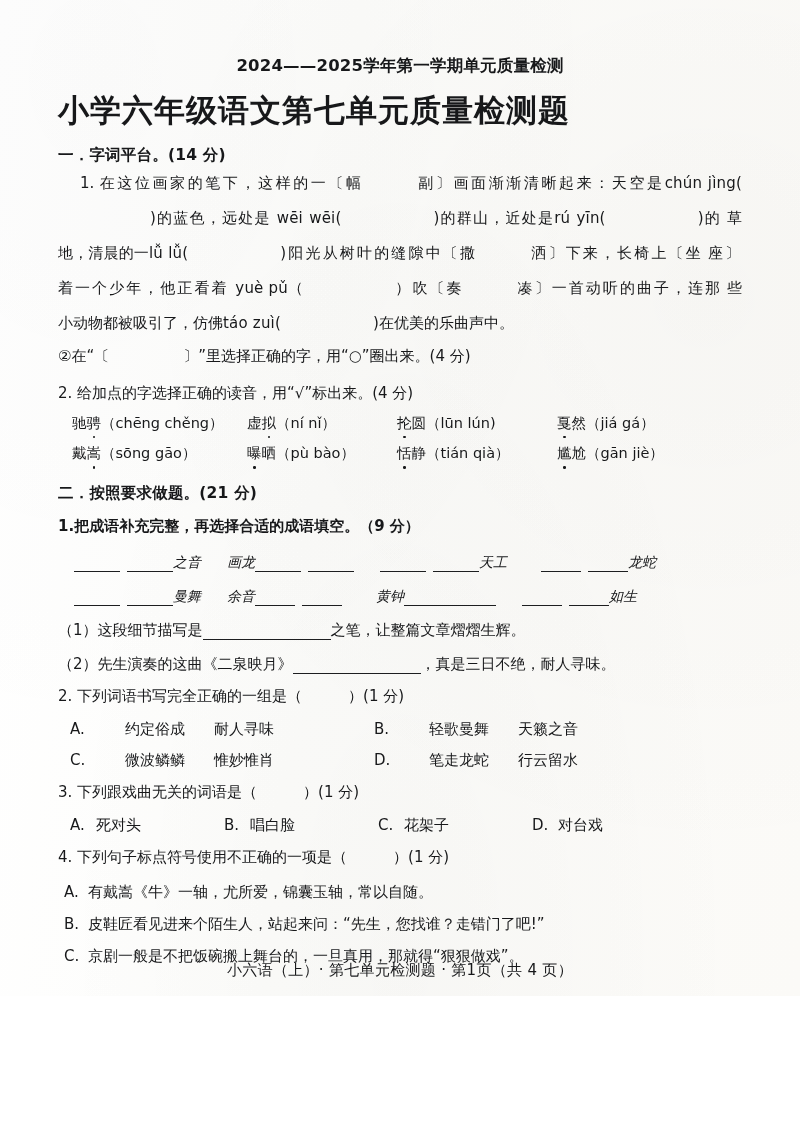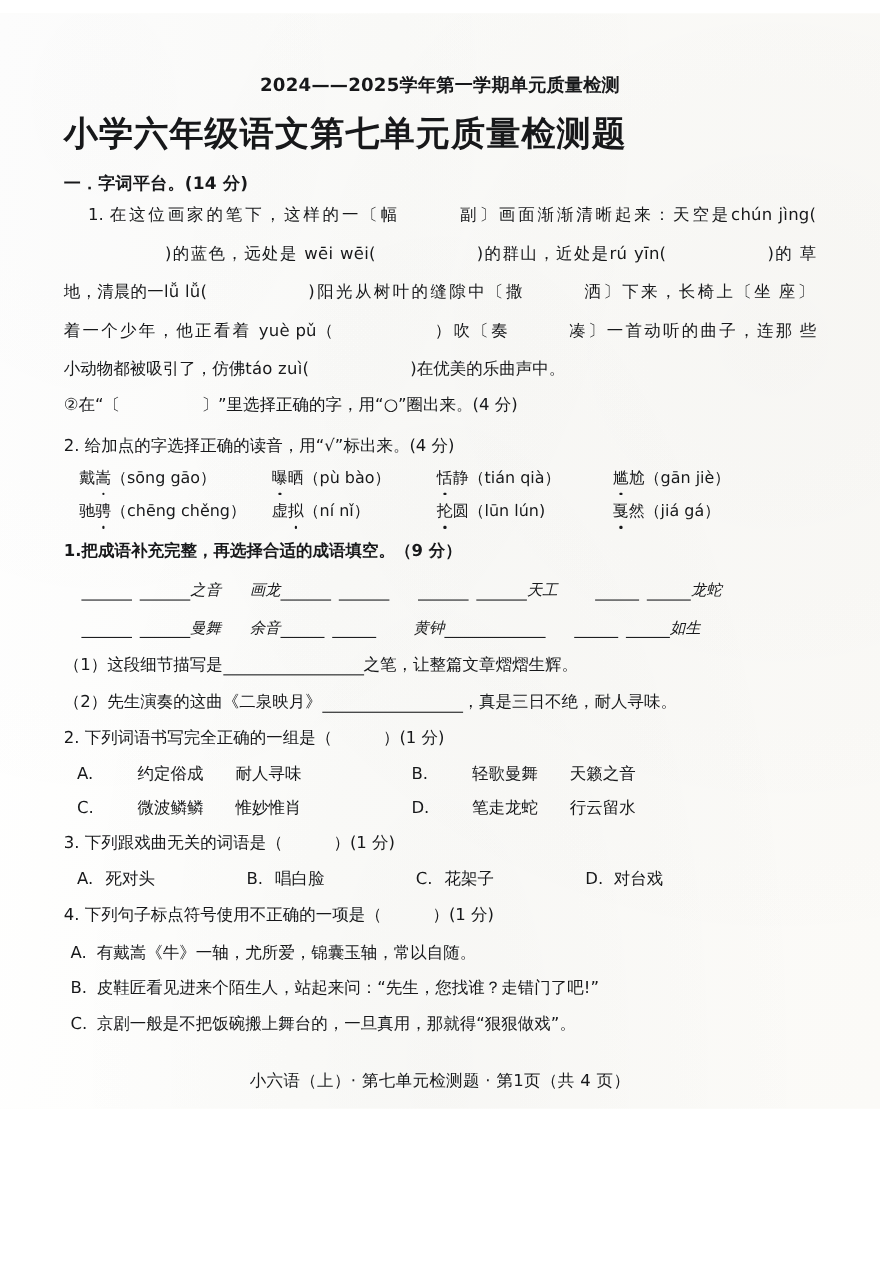--- a/index.html
+++ b/index.html
@@ -7,21 +7,21 @@
     padding: 0;
     background: #ffffff;
   }
   body {
     font-family: "DejaVu Sans", "Liberation Sans", sans-serif;
   }
   .page {
     position: relative;
     width: 800px;
     height: 996px;
-    margin: 12px auto;
+    margin: 0 auto;
     background: #fdfdfb;
     overflow: hidden;
     color: #17181a;
   }
   
   .page::before {
     content: "";
     position: absolute;
     inset: 0;
     background:
@@ -237,33 +237,34 @@
       <span>些小动物都被吸引了，仿佛</span><span class="pin">táo zuì(</span><span class="gap-l"></span><span>)在优美的乐曲声中。</span>
     </div>
 
     <div class="subq">
       <span>②在“〔</span><span class="gap-m"></span><span>〕”里选择正确的字，用“○”圈出来。(4 分)</span>
     </div>
 
     <div class="q">2. 给加点的字选择正确的读音，用“√”标出来。(4 分)</div>
 
     <div class="pyrow">
+      <span class="cell c1"><span>驰</span><span class="dotted">骋</span><span></span><span>（chēng chěng）</span></span>
+      <span class="cell c2"><span>虚</span><span class="dotted">拟</span><span></span><span>（ní  nǐ）</span></span>
+      <span class="cell c3"><span></span><span class="dotted">抡</span><span>圆</span><span>（lūn lún)</span></span>
+      <span class="cell c4"><span></span><span class="dotted">戛</span><span>然</span><span>（jiá  gá）</span></span>
+    </div>
+
+    <div class="pyrow">
       <span class="cell c1"><span>戴</span><span class="dotted">嵩</span><span></span><span>（sōng  gāo）</span></span>
       <span class="cell c2"><span></span><span class="dotted">曝</span><span>晒</span><span>（pù bào）</span></span>
       <span class="cell c3"><span></span><span class="dotted">恬</span><span>静</span><span>（tián qià）</span></span>
       <span class="cell c4"><span></span><span class="dotted">尴</span><span>尬</span><span>（gān  jiè）</span></span>
     </div>
 
-    <div class="pyrow">
-      <span class="cell c1"><span>驰</span><span class="dotted">骋</span><span></span><span>（chēng chěng）</span></span>
-      <span class="cell c2"><span>虚</span><span class="dotted">拟</span><span></span><span>（ní  nǐ）</span></span>
-      <span class="cell c3"><span></span><span class="dotted">抡</span><span>圆</span><span>（lūn lún)</span></span>
-      <span class="cell c4"><span></span><span class="dotted">戛</span><span>然</span><span>（jiá  gá）</span></span>
-    </div>
-
+    <div class="sec-head">二．按照要求做题。(21 分)</div>
     <div class="q bold">1.把成语补充完整，再选择合适的成语填空。（9 分）</div>
 
     <div class="idiom-row">
       <span class="grp">
           <span class="bl bl-w"></span>
           <span class="sp4"></span>
           <span class="bl bl-w"></span>
           <span>之音</span>
         </span>
       <span class="sp-g"></span>

